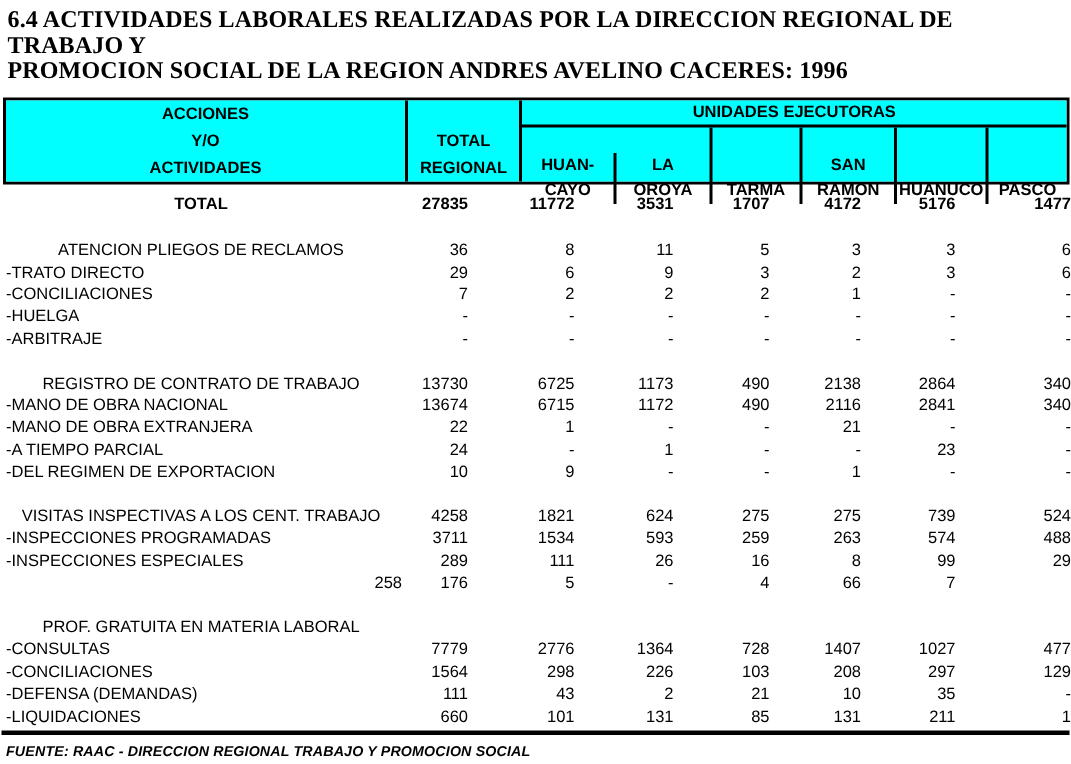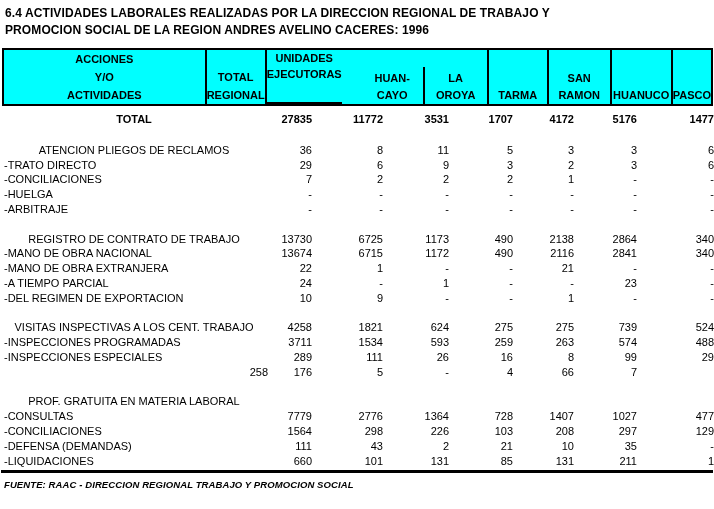--- a/index.html
+++ b/index.html
@@ -8,23 +8,24 @@
     width:714px; height:509px;
     background:#ffffff;
     color:#000000;
     font-family:"Liberation Sans", sans-serif;
     overflow:hidden;
     box-sizing:border-box;
   }
   .title-block {
     padding:5px 0 0 5px;
     font-weight:bold;
-    font-size:12px;
+    font-size:16px;
     line-height:17px;
     letter-spacing:0.1px;
+    font-family:Liberation Serif, serif;
   }
   .data-table {
     margin:9px 1px 0 2px;
     border:2px solid #000;
   }
   
   .thead {
     display:flex;
     background:#00FFFF;
     font-weight:bold;
@@ -37,21 +38,21 @@
     display:flex; flex-direction:column; justify-content:space-around;
     text-align:center;
   }
   .hcell-total {
     width:74px;
     border-right:2px solid #000;
     display:flex; flex-direction:column; justify-content:flex-end;
     text-align:center;
   }
   .hcell-total span { line-height:18px; }
-  .hgroup { flex:1; display:flex; flex-direction:row;gap:20px; }
+  .hgroup { flex:1; display:flex; flex-direction:column; }
   .hgroup-title {
     line-height:16px;
     text-align:center;
     border-bottom:2px solid #000;
   }
   .hgroup-cols { flex:1; display:flex; }
   .hexec {
     display:flex; flex-direction:column; justify-content:flex-end;
     text-align:center;
   }

